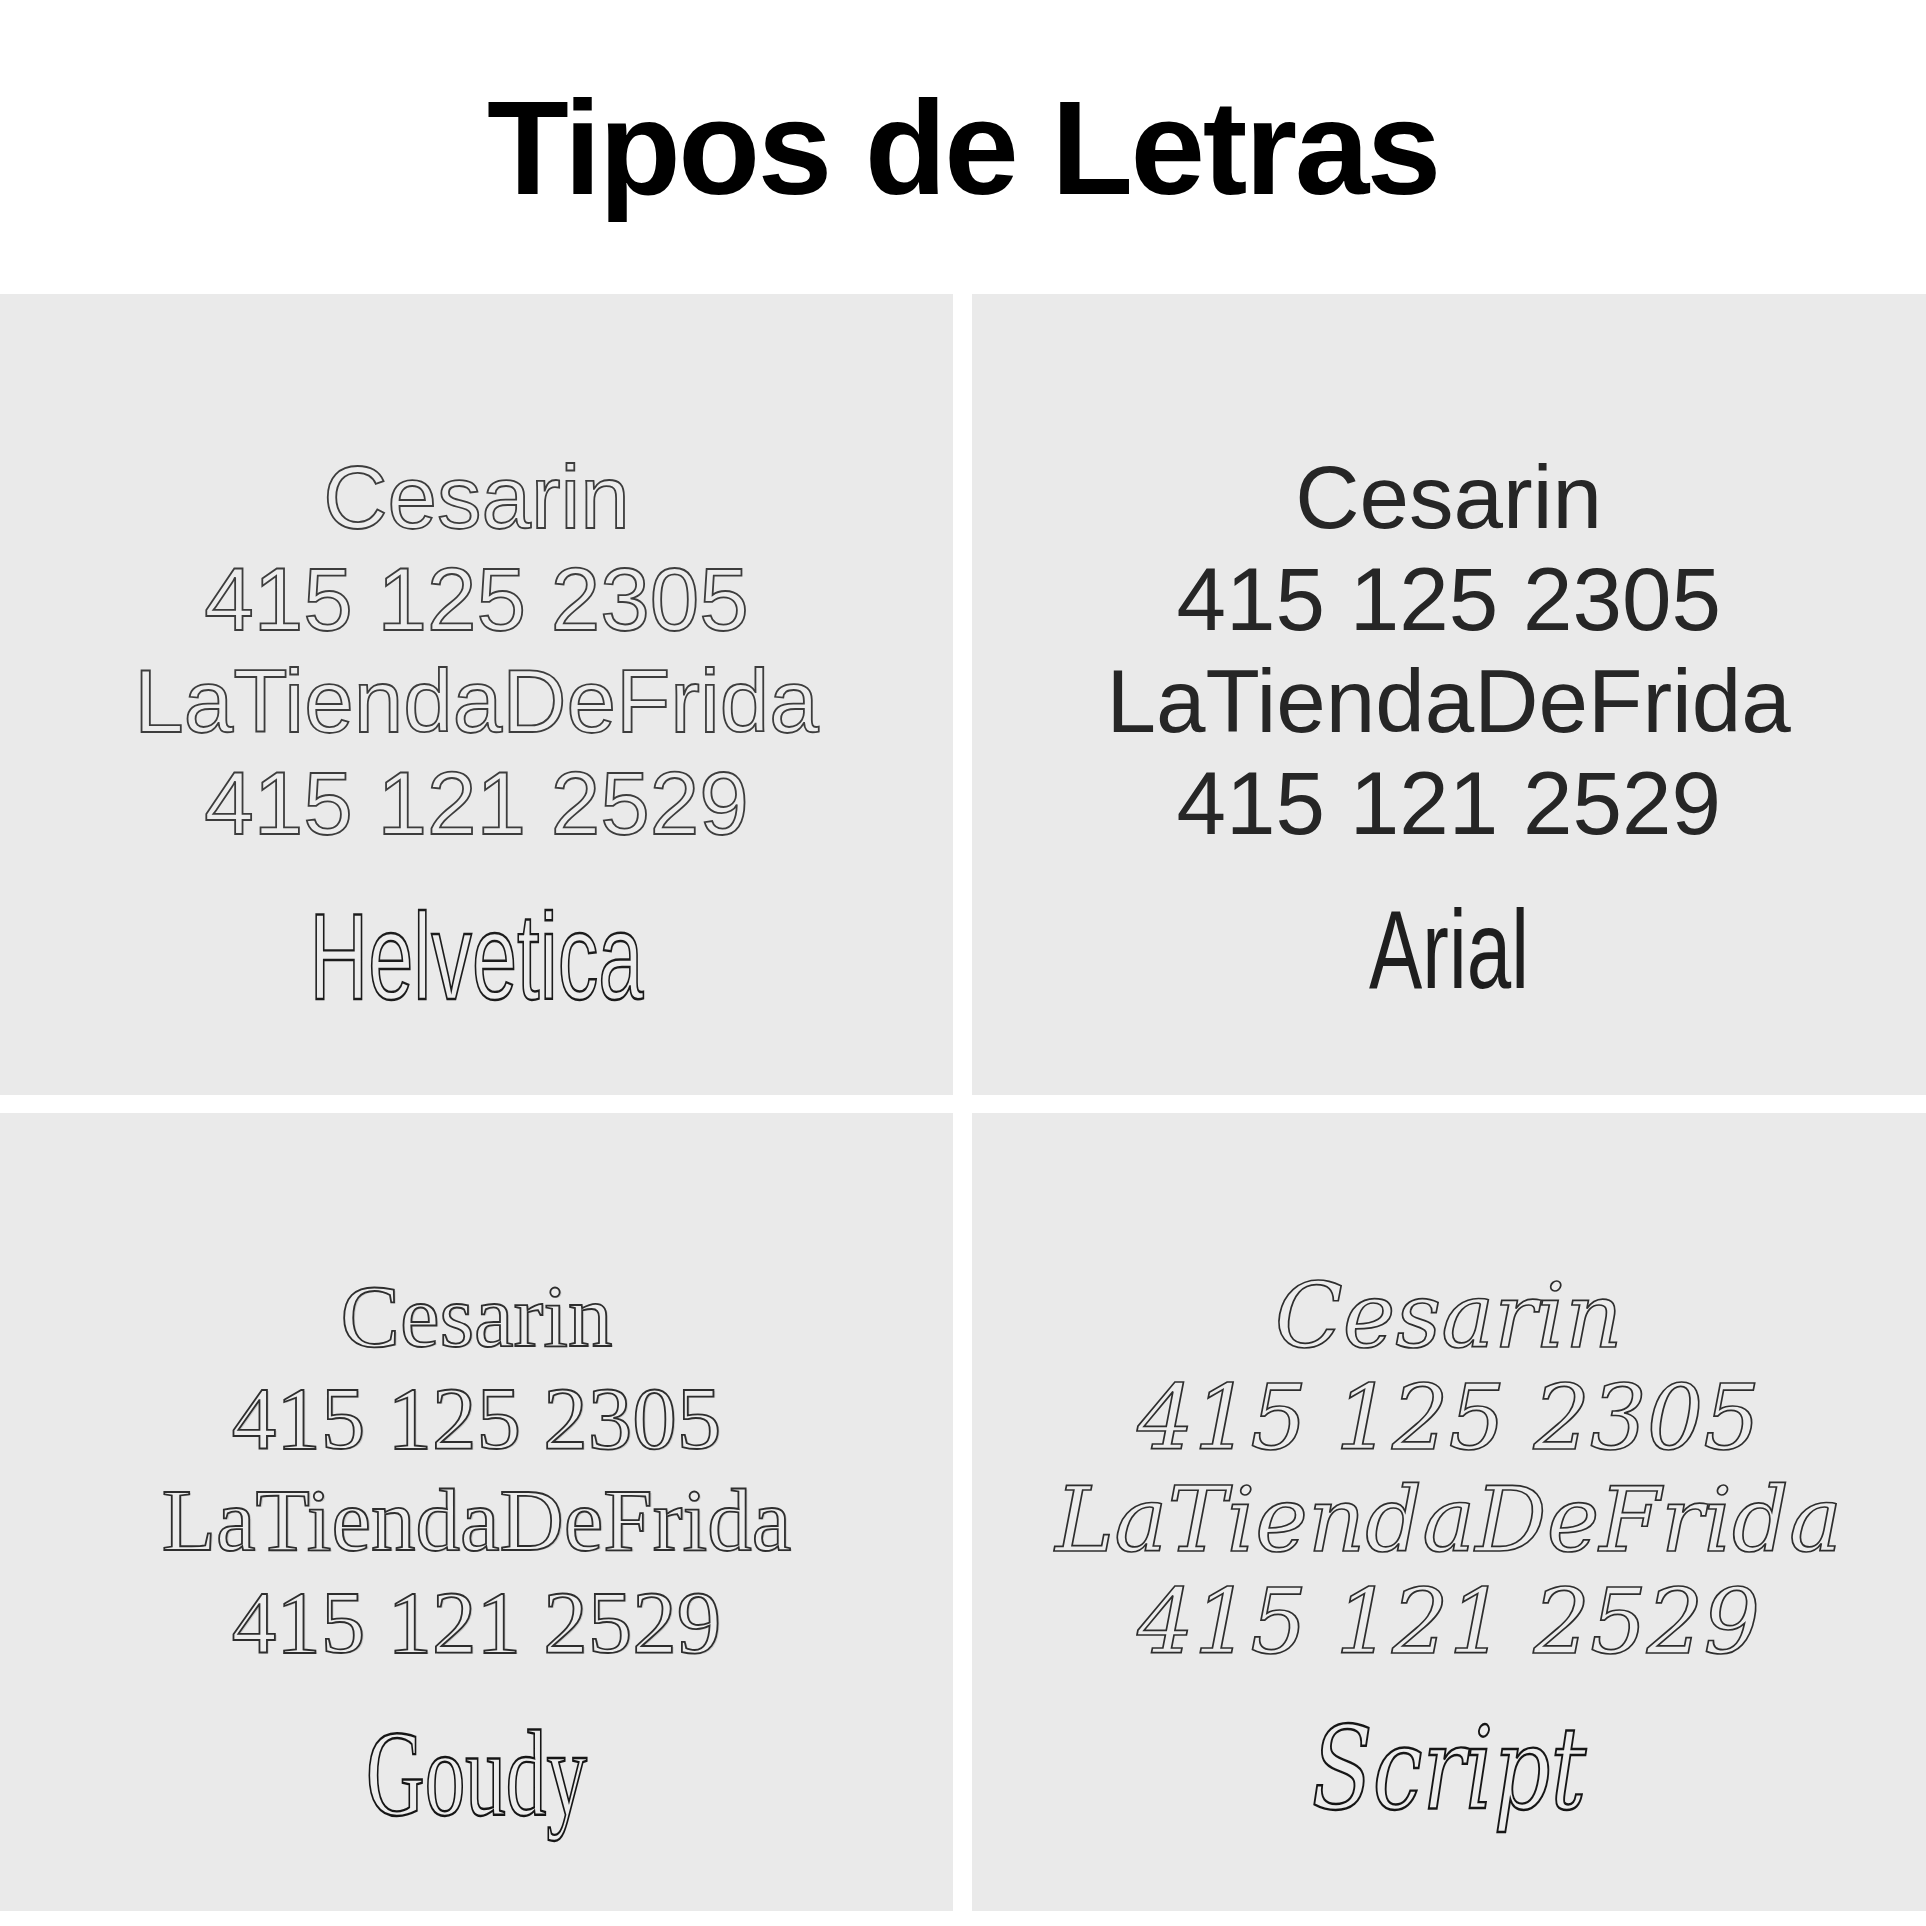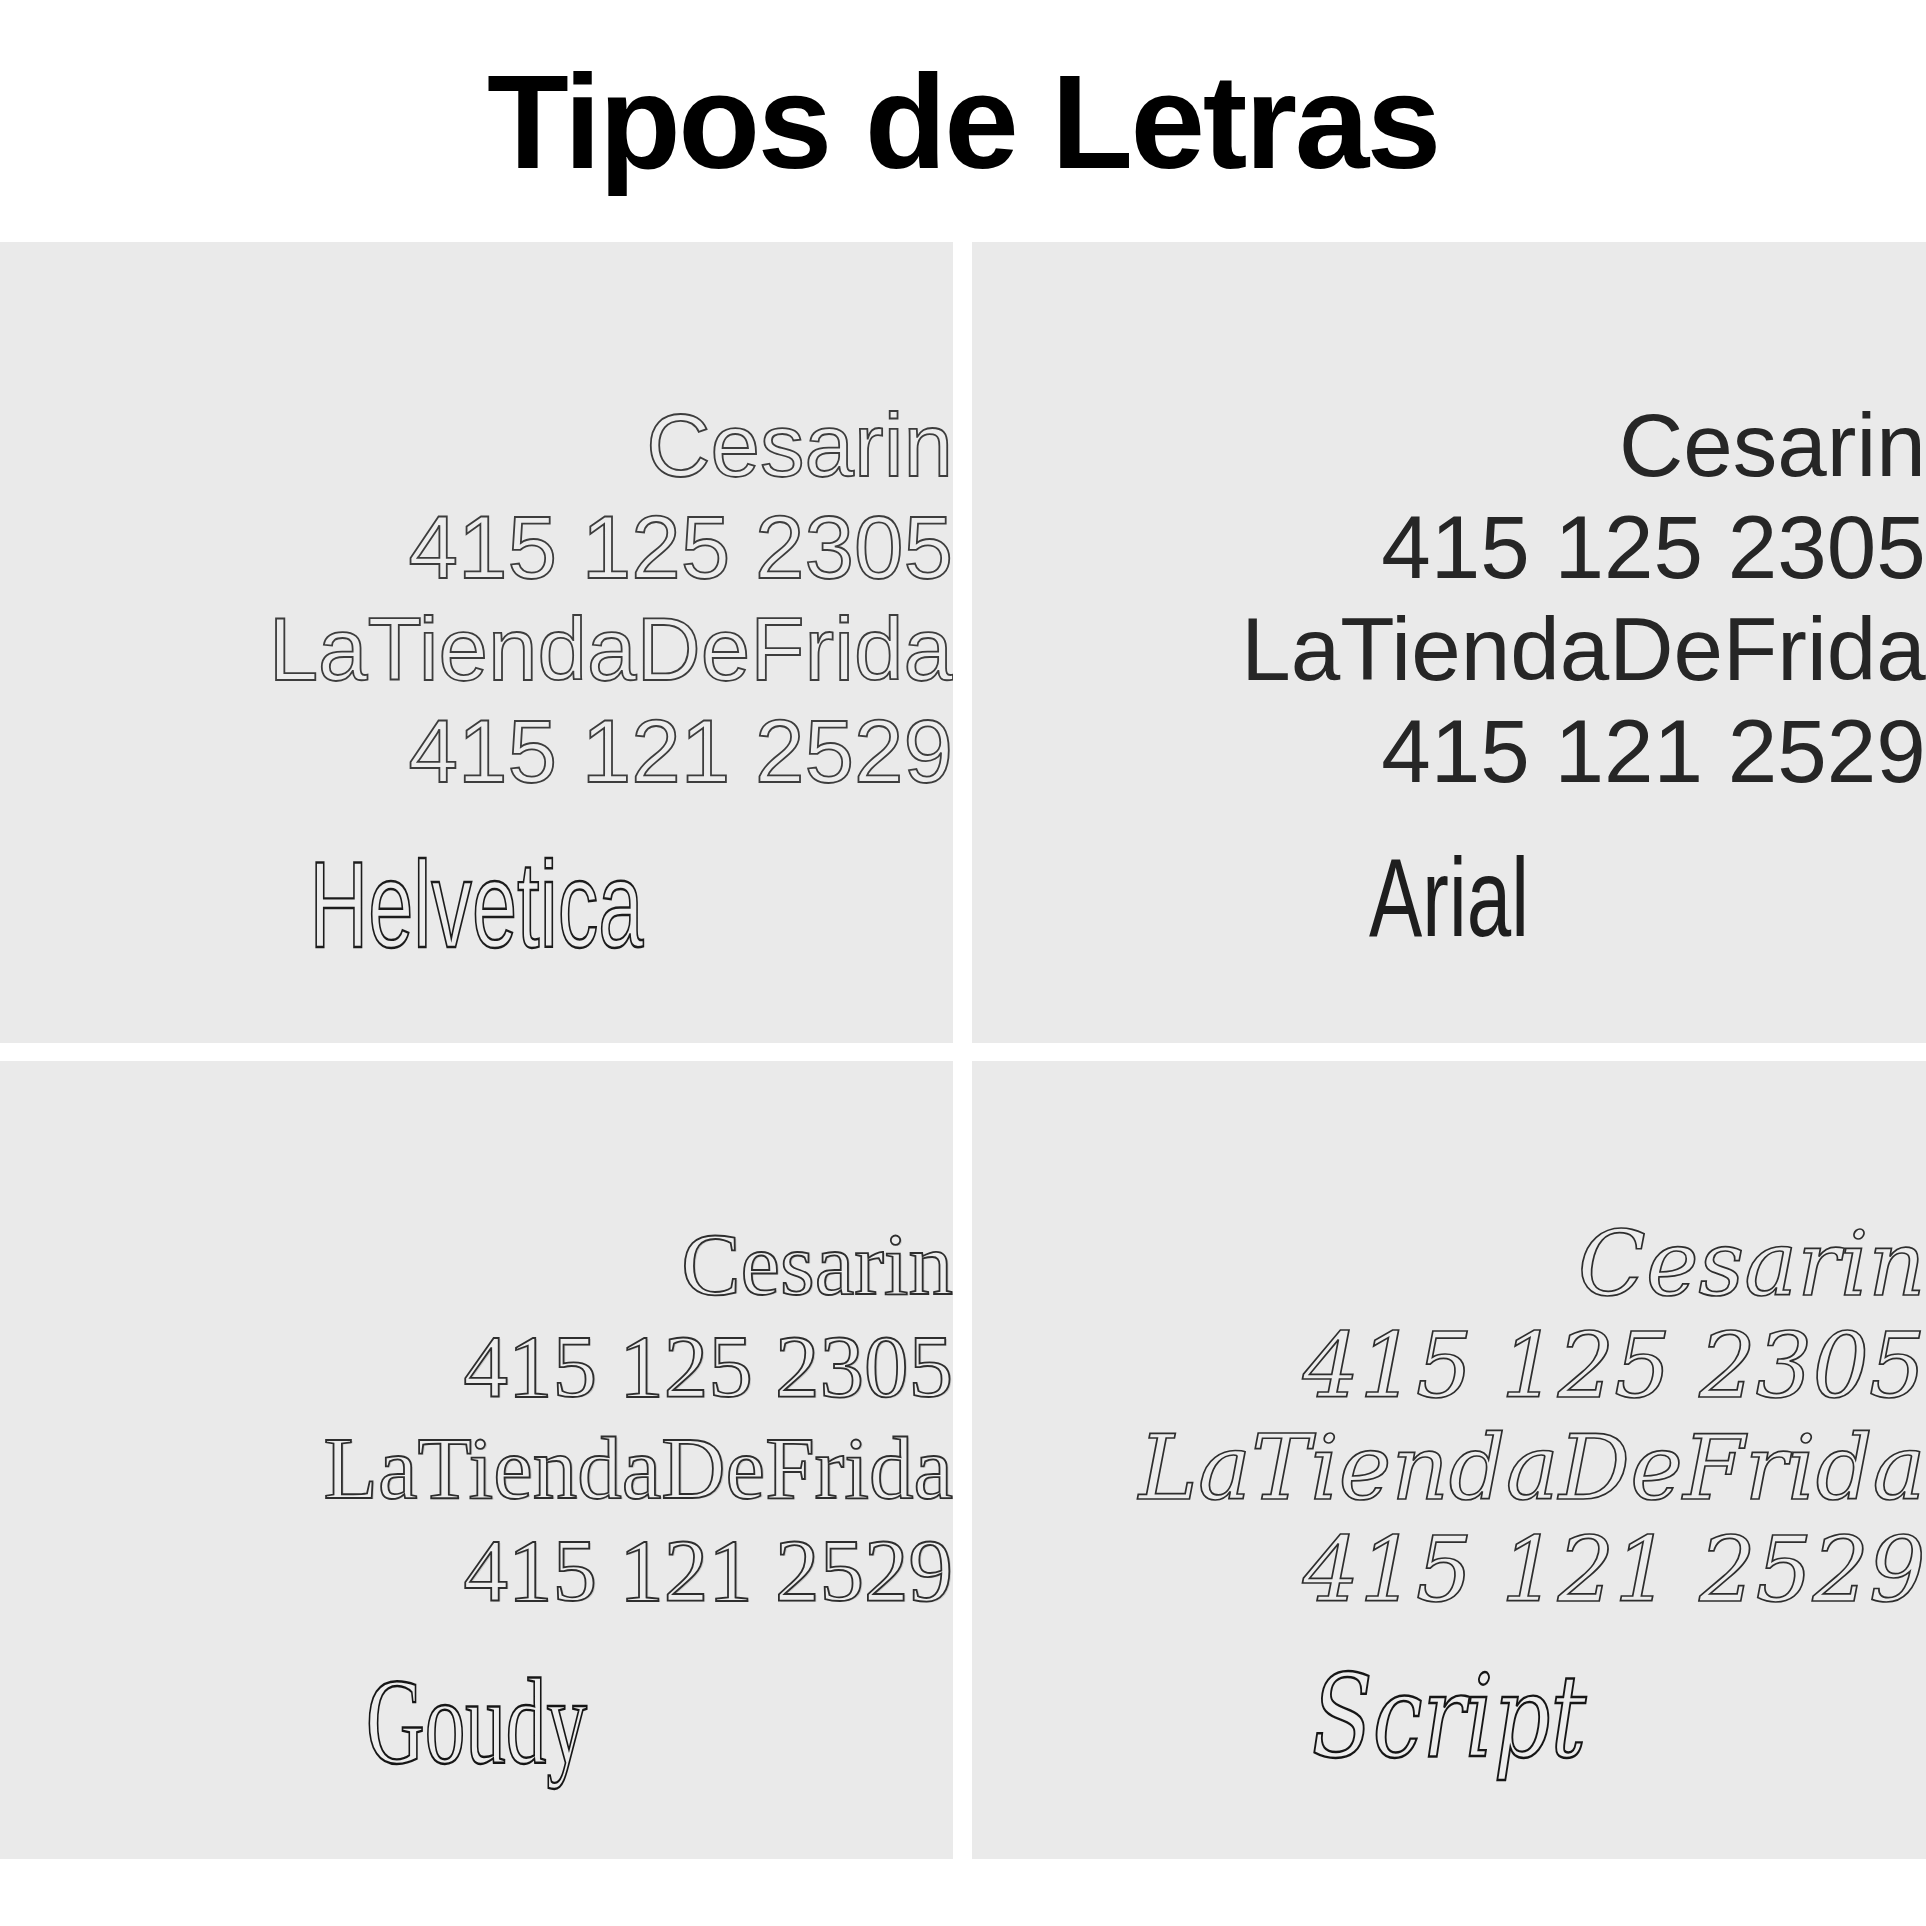--- a/index.html
+++ b/index.html
@@ -8,21 +8,21 @@
     width: 1926px;
     height: 1926px;
     background: var(--page-bg, #ffffff);
     overflow: hidden;
     font-family: "Liberation Sans", "DejaVu Sans", sans-serif;
   }
 
   
   .header {
     width: 1926px;
-    height: 242px;
+    height: 294px;
     display: flex;
     align-items: center;
     justify-content: center;
     background: var(--page-bg, #ffffff);
   }
   .title {
     font-family: "Liberation Sans", "DejaVu Sans", sans-serif;
     font-weight: 700;
     font-size: 134px;
     letter-spacing: -2.4px;
@@ -45,21 +45,21 @@
     position: relative;
     background: var(--panel-bg, #eaeaea);
     overflow: hidden;
   }
 
   .sample {
     position: absolute;
     top: 19%;
     left: 0;
     right: 0;
-    text-align: right;
+    text-align: center;
   }
   .line {
     font-size: 89px;
     line-height: 102px;
     white-space: nowrap;
   }
   .label {
     position: absolute;
     top: 75%;
     left: 0;

